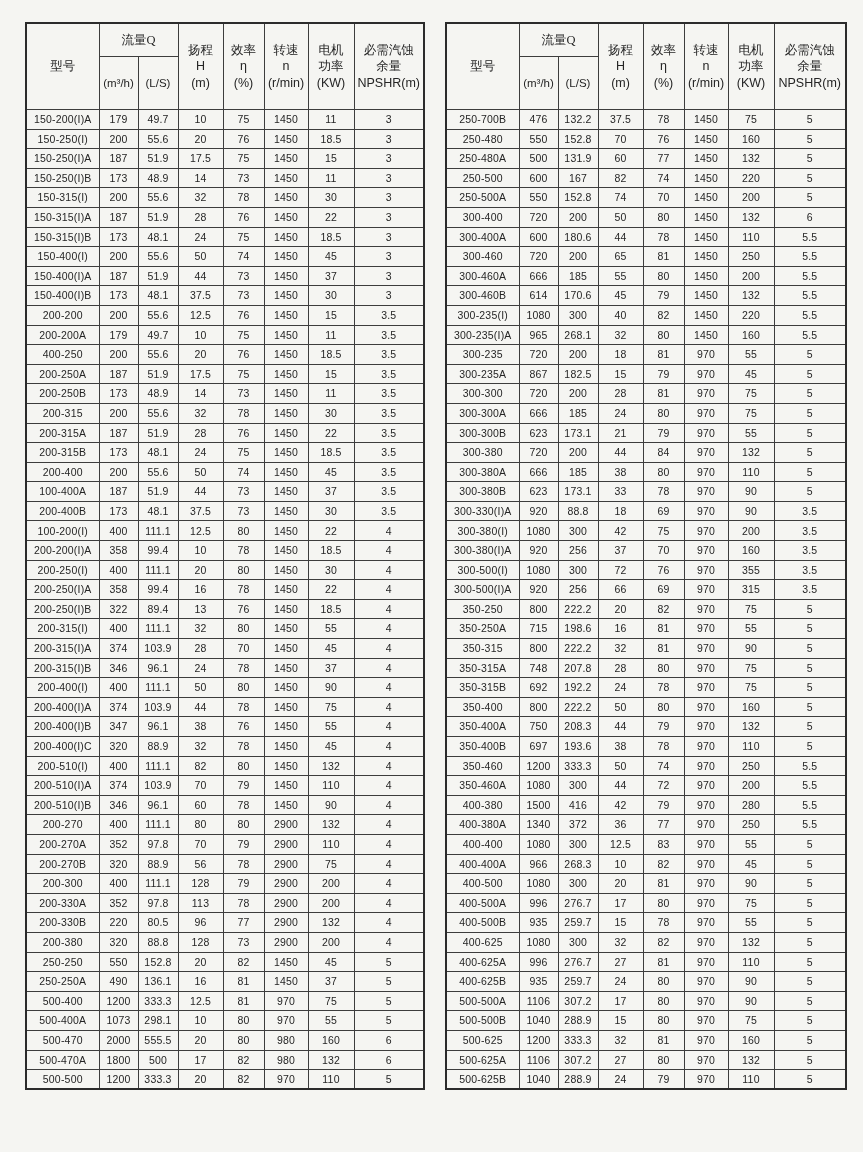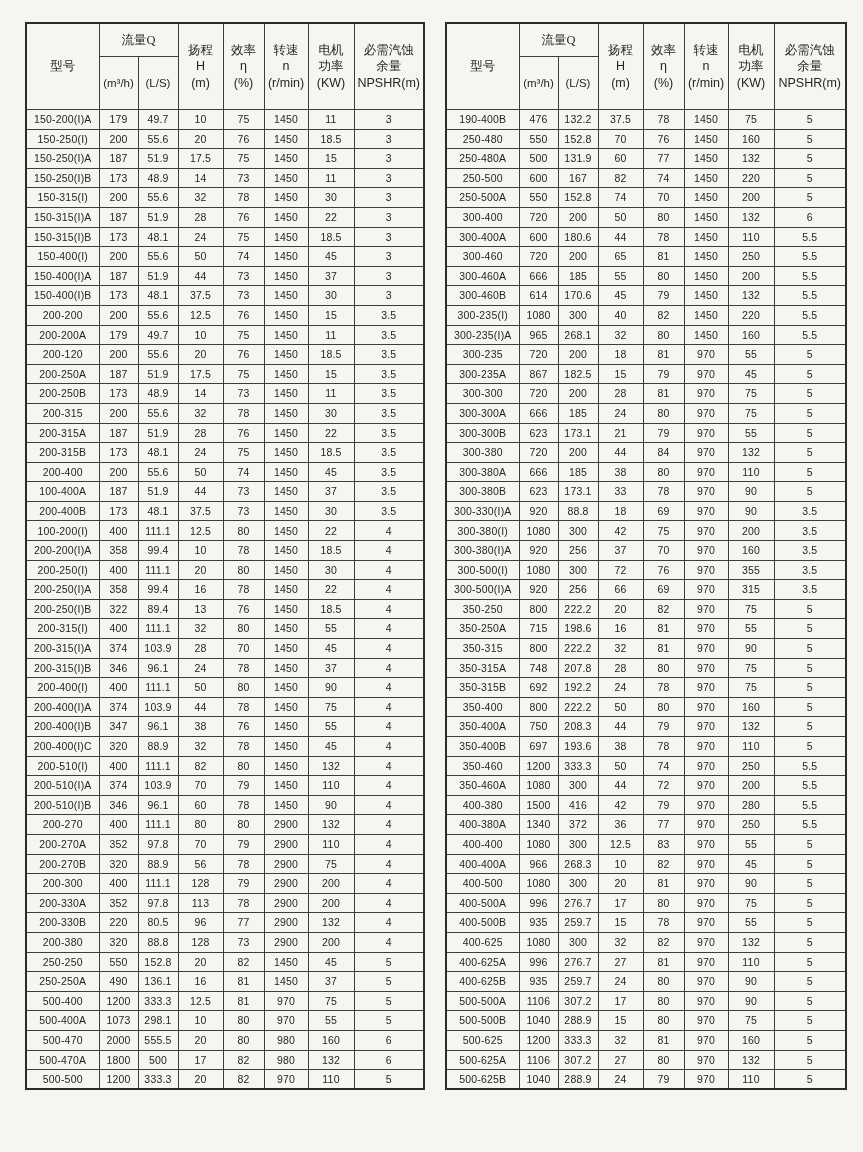--- a/index.html
+++ b/index.html
@@ -201,21 +201,21 @@
           <td>200-200A</td>
           <td>179</td>
           <td>49.7</td>
           <td>10</td>
           <td>75</td>
           <td>1450</td>
           <td>11</td>
           <td>3.5</td>
         </tr>
         <tr>
-          <td>200-120</td>
+          <td>400-250</td>
           <td>200</td>
           <td>55.6</td>
           <td>20</td>
           <td>76</td>
           <td>1450</td>
           <td>18.5</td>
           <td>3.5</td>
         </tr>
         <tr>
           <td>200-250A</td>
@@ -621,21 +621,21 @@
 余量
 NPSHR(m)</th>
       </tr>
       <tr class="h-bottom">
         <th>(m³/h)</th>
         <th>(L/S)</th>
       </tr>
     </thead>
     <tbody>
         <tr>
-          <td>190-400B</td>
+          <td>250-700B</td>
           <td>476</td>
           <td>132.2</td>
           <td>37.5</td>
           <td>78</td>
           <td>1450</td>
           <td>75</td>
           <td>5</td>
         </tr>
         <tr>
           <td>250-480</td>

